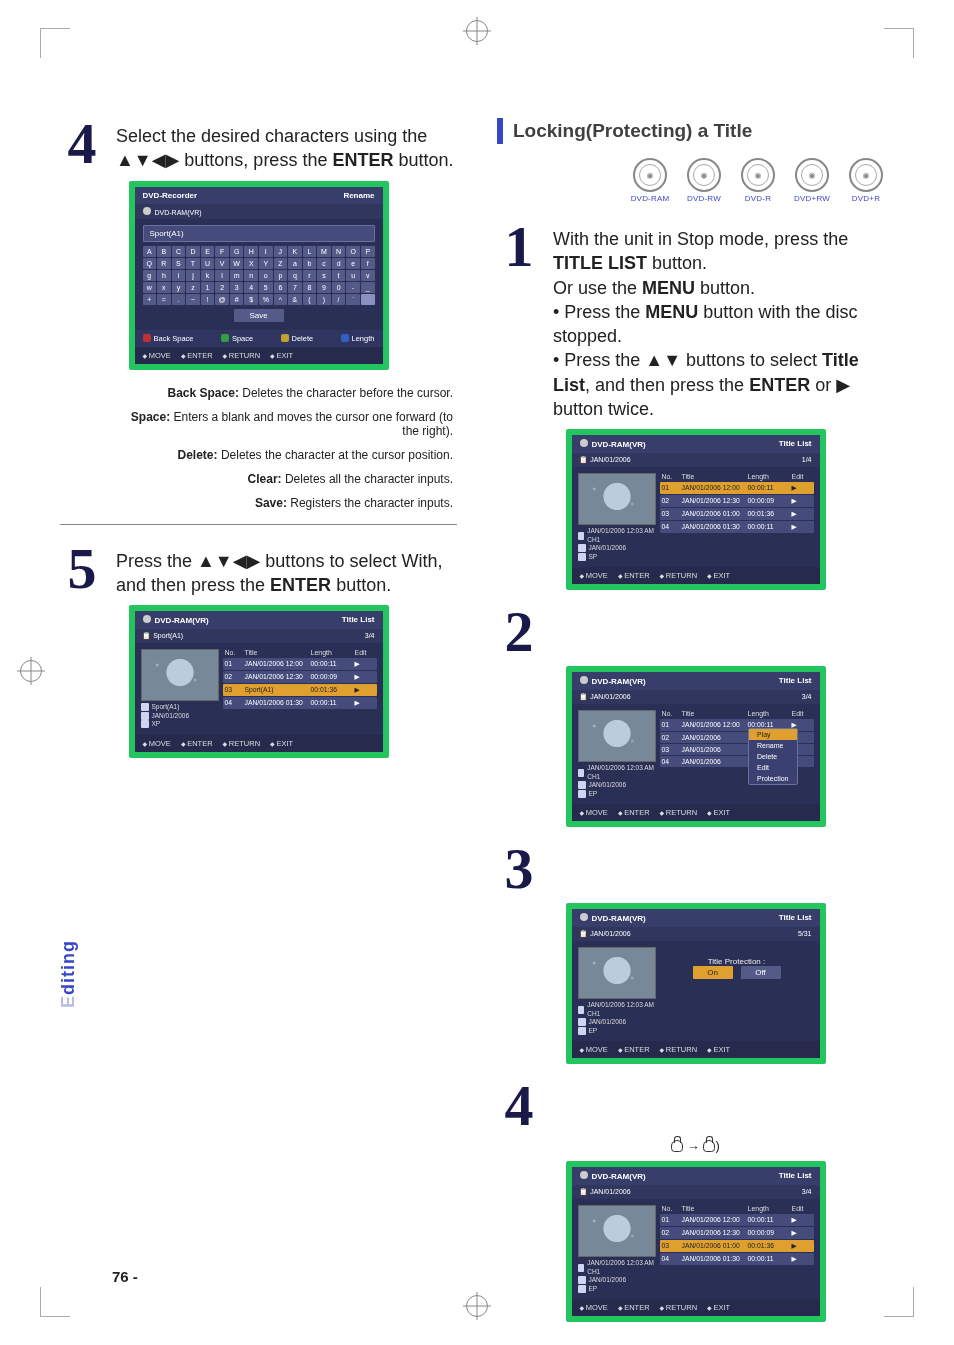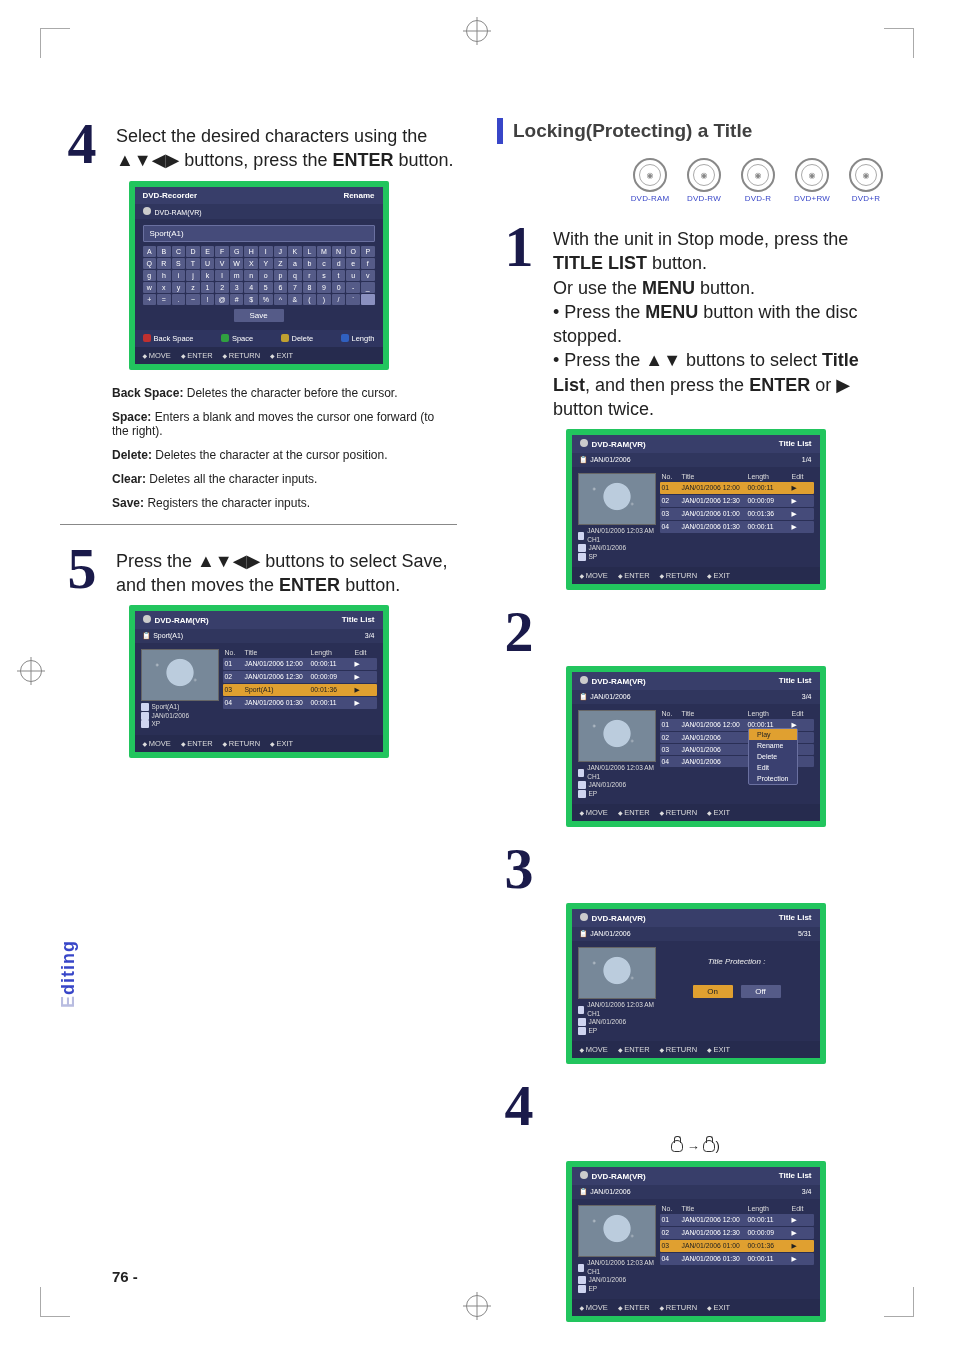--- a/index.html
+++ b/index.html
@@ -55,42 +55,42 @@
     radial-gradient(2px 2px at 70% 60%, #fff6, transparent); }
   .osd-meta { font-size:6.5px; color:#ddd; line-height:1.3; }
   .osd-meta .row { display:flex; gap:3px; align-items:center; }
   .osd-meta .icon { width:8px; height:8px; background:#cfd4f0; display:inline-block; border-radius:1px; }
   .osd-rows { flex:1; }
   .osd-rows .hdr { display:grid; grid-template-columns: 18px 1fr 42px 20px; gap:2px; font-size:7px; color:#ddd; padding:0 2px 2px; }
   .osd-rows .row { display:grid; grid-template-columns: 18px 1fr 42px 20px; gap:2px; font-size:6.8px; padding:2px; background:#3a4070; border-radius:1px; margin-bottom:1px; }
   .osd-rows .row.sel { background:#e0a030; color:#222; }
   .osd-rows .row.dim { background:#454b7a; }
 
-  .term-list { margin: 6px 4px 14px 52px; font-size: 12px; color:#222; }
+  .term-list { margin: 6px 4px 14px 52px; font-size: 12px; color:#222;text-align:right; }
   .term-list .term { margin-bottom: 10px; }
   .term-list b { display:inline-block; }
 
   .hr { border:0; border-top:1px solid #888; margin:10px 0 18px 0; }
 
   .section-title { display:flex; align-items:center; gap:10px; font-size:19px; font-weight:bold; color:#404040; margin-bottom:14px; }
   .section-title .bar { width:6px; height:26px; background:#3846c8; }
 
   .disc-row { display:flex; gap:10px; justify-content:flex-end; margin-bottom:18px; padding-right:6px; }
   .disc { width:44px; text-align:center; }
   .disc .d { width:34px; height:34px; border:2px solid #888; border-radius:50%; margin:0 auto 2px; display:flex; align-items:center; justify-content:center; font-size:8px; color:#888; position:relative; }
   .disc .d::before { content:""; position:absolute; width:20px; height:20px; border:1px solid #aaa; border-radius:50%; }
   .disc .lbl { font-size:8px; color:#3846c8; letter-spacing:0.2px; }
 
   .side-tab { position:absolute; left:58px; top:940px; writing-mode:vertical-rl; transform:rotate(180deg); font-size:18px; font-weight:bold; letter-spacing:1px; color:#3846c8; }
   .side-tab .dim { color:#b8bce0; }
 
   .page-num { position:absolute; left:112px; bottom:60px; font-size:15px; font-weight:bold; color:#222; }
 
   .protect-panel { padding:10px 8px; font-size:8px; }
-  .protect-panel .msg { text-align:center; margin-bottom:19px; color:#eee;font-style:italic; }
+  .protect-panel .msg { text-align:center; margin-bottom:0; color:#eee; }
   .protect-panel .btns { display:flex; gap:8px; justify-content:center; }
   .protect-panel .btn { width:40px; text-align:center; background:#555b88; padding:2px 0; border-radius:1px; font-size:8px; }
   .protect-panel .btn.sel { background:#e0a030; color:#222; }
 
   .lock-line { text-align:center; font-size:13px; margin:6px 0 8px; color:#222; }
   .lock-line .k { display:inline-block; width:12px; height:12px; border:1.5px solid #333; border-radius:50% 50% 30% 30%; position:relative; vertical-align:-2px;}
   .lock-line .k::before { content:""; position:absolute; left:2px; top:-5px; width:5px; height:6px; border:1.5px solid #333; border-bottom:none; border-radius:3px 3px 0 0;}
 </style>
 </head>
 <body>
@@ -227,21 +227,21 @@
         <div class="term"><b>Delete:</b> <span>Deletes the character at the cursor position.</span></div>
         <div class="term"><b>Clear:</b> <span>Deletes all the character inputs.</span></div>
         <div class="term"><b>Save:</b> <span>Registers the character inputs.</span></div>
       </div>
 
       <hr class="hr">
 
       <div class="step-row">
         <div class="step-num">5</div>
         <div class="step-text">
-          <span>Press the ▲▼◀▶ buttons to select Save, and then moves the </span><b>ENTER</b><span> button.</span>
+          <span>Press the ▲▼◀▶ buttons to select With, and then press the </span><b>ENTER</b><span> button.</span>
         </div>
       </div>
 
       <div class="osd">
         <div class="osd-header">
           <span><span style="display:inline-block;width:8px;height:8px;border-radius:50%;background:#ccc;margin-right:4px;"></span><span>DVD-RAM(VR)</span></span>
           <span>Title List</span>
         </div>
         <div class="osd-sub" style="display:flex;justify-content:space-between;">
             <span>📋 <span>Sport(A1)</span></span>

